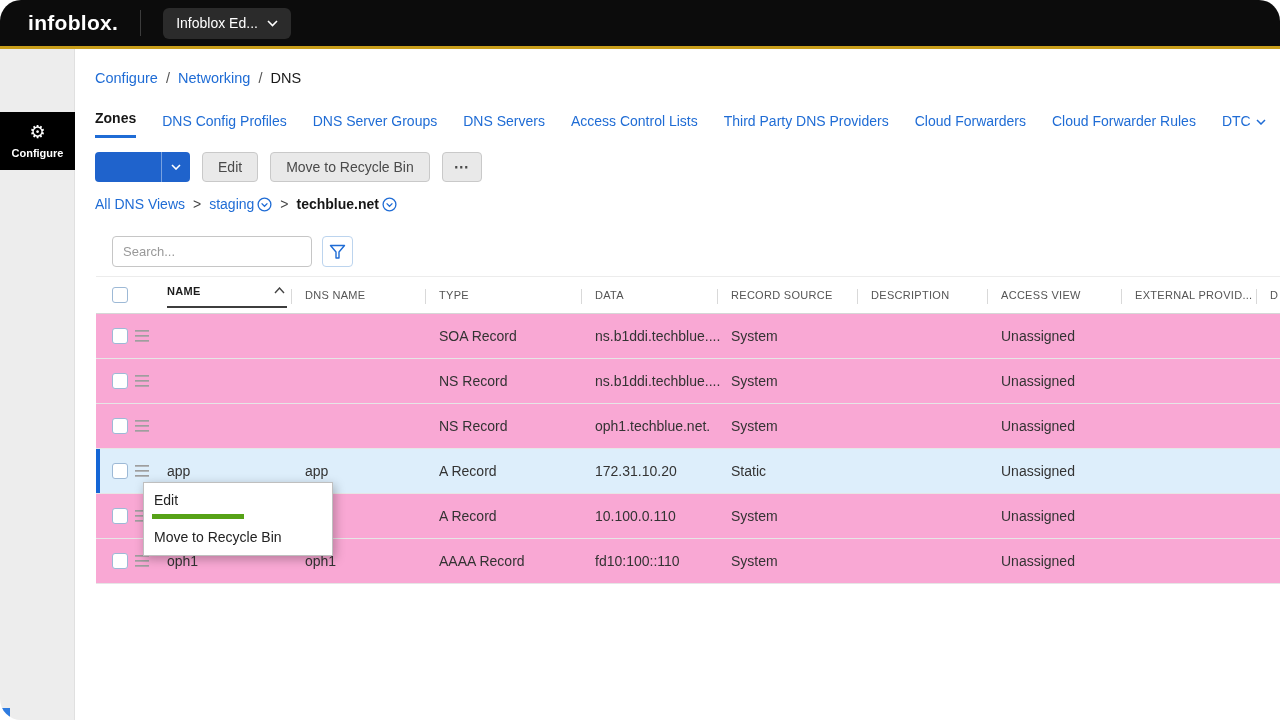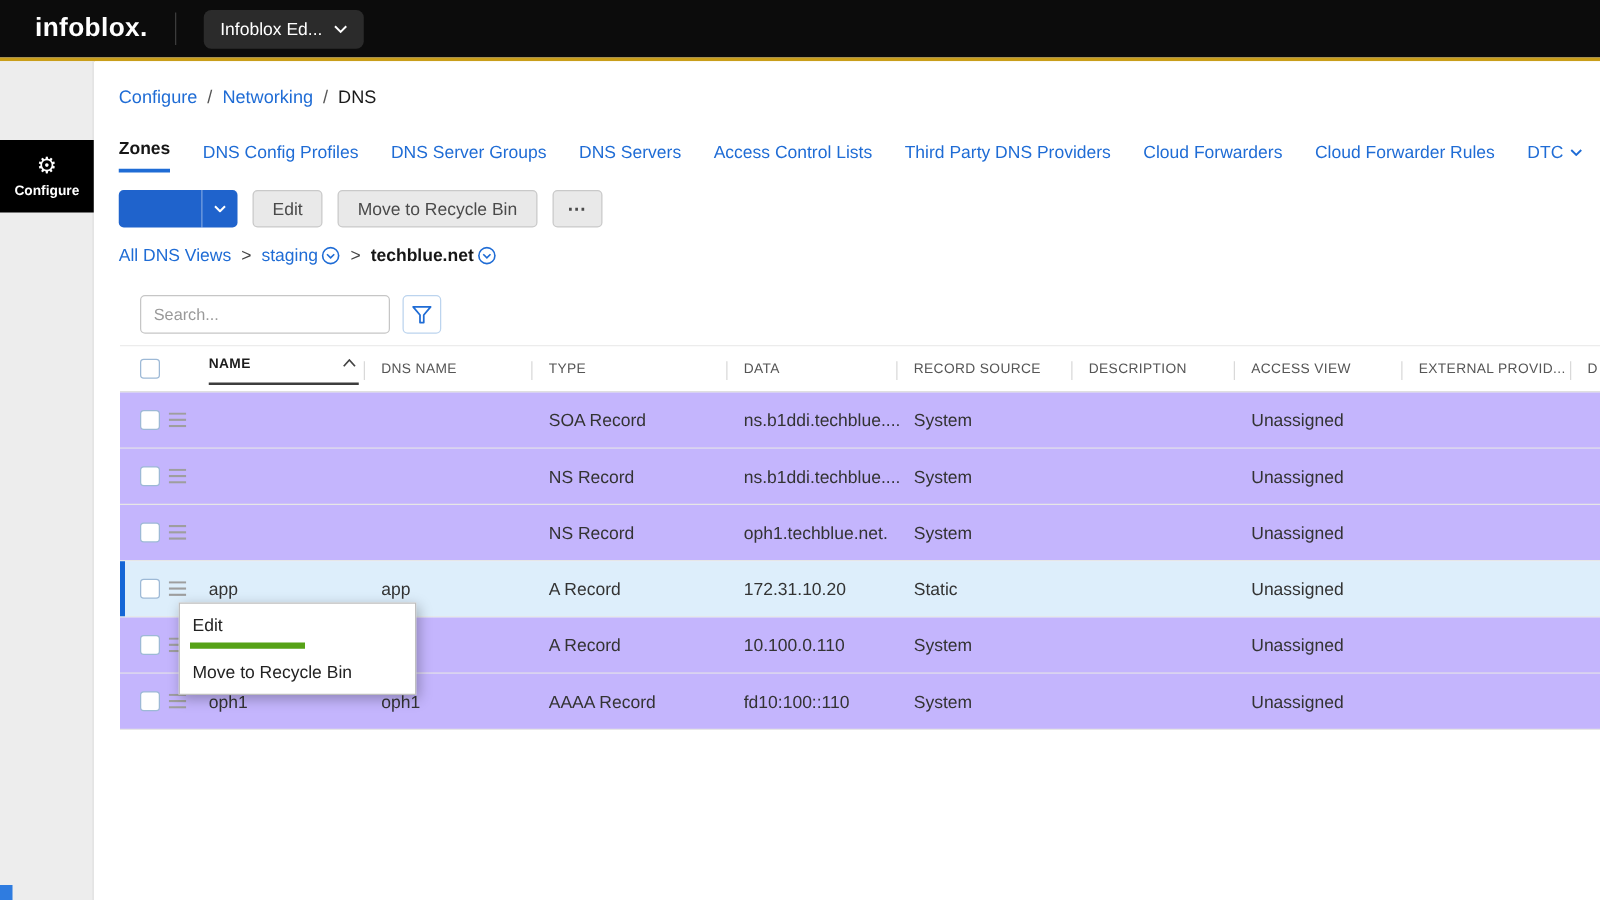--- a/index.html
+++ b/index.html
@@ -1,17 +1,17 @@
 <!DOCTYPE html>
 <html style="--header-bg: #0c0c0c; --header-accent: #c99e1a; --link-blue: #1f6cd5; --primary-button: #1f63cc; --selected-row-bg: #ddeefb; --selected-row-bar: #1566d6; --menu-highlight-green: #56a217;"><head>
 <meta charset="utf-8">
 <style>
   * { margin:0; padding:0; box-sizing:border-box; }
   html,body { width:1280px; height:720px; background:#fff; font-family:"Liberation Sans", sans-serif; }
-  .app { position:relative; width:1280px; height:720px; overflow:hidden; background:#fff; }
+  .app { position:relative; width:1280px; height:720px; overflow:hidden; background:#fff;border-radius:21px; }
 
   
   .topbar { position:absolute; left:0; top:0; width:1280px; height:46px; background:var(--header-bg,#0c0c0c); display:flex; align-items:center; }
   .topbar-accent { position:absolute; left:0; top:46px; width:1280px; height:3px; background:var(--header-accent,#c99e1a); }
   .logo { margin-left:28px; color:#fff; font-size:21px; font-weight:700; letter-spacing:.3px; }
   .top-divider { width:1px; height:26px; background:#3c3c3c; margin-left:22px; }
   .app-switcher { margin-left:22px; height:31px; background:#2b2b2b; border:none; border-radius:6px; color:#fff; font-size:14px; padding:0 13px; display:flex; align-items:center; gap:9px; cursor:pointer; font-family:inherit; }
 
   
   .sidebar { position:absolute; left:0; top:49px; width:75px; height:671px; background:#ededed; border-right:1px solid #e0e0e0; }
@@ -61,21 +61,21 @@
   .th::before { content:''; position:absolute; left:-14px; top:0; width:1px; height:15px; background:#d9d9d9; }
   .th.no-sep::before { display:none; }
   .th.sorted { top:8px; color:#1c1c1c; font-weight:700; width:120px; border-bottom:2px solid #3d3d3d; padding-bottom:9px; }
   .sort-caret { position:absolute; right:2px; top:2px; }
 
   .checkbox { position:absolute; left:16px; width:16px; height:16px; border:1.5px solid #9db9d6; border-radius:3px; background:#fff; cursor:pointer; }
   .hdr-check { top:10px; }
   .row-check { top:50%; transform:translateY(-50%); }
   .burger { position:absolute; left:39px; top:50%; transform:translateY(-50%); cursor:grab; }
 
-  .trow { position:relative; height:45px; border-bottom:1px solid #e6e6e6; background:#c4b5fd; }
+  .trow { position:relative; height:45px; border-bottom:1px solid #e6e6e6; background:#f9a8d4; }
   .trow.selected { background:var(--selected-row-bg,#ddeefb); }
   .trow.selected::before { content:''; position:absolute; left:0; top:0; bottom:0; width:4px; background:var(--selected-row-bar,#1566d6); }
   .cell { position:absolute; top:50%; transform:translateY(-50%); font-size:14px; color:#333; white-space:nowrap; }
 
   
   .context-menu { position:absolute; left:143px; top:482px; width:190px; background:#fff; border:1px solid #bfbfbf; box-shadow:2px 3px 10px rgba(0,0,0,.28); z-index:20; padding:4px 0 7px 0; }
   .menu-item { font-size:14px; color:#222; padding:5px 10px 3px 10px; cursor:pointer; }
   .menu-green-bar { margin:3px 0 5px 8px; width:92px; height:5px; background:var(--menu-highlight-green,#56a217); }
 </style>
 </head>

